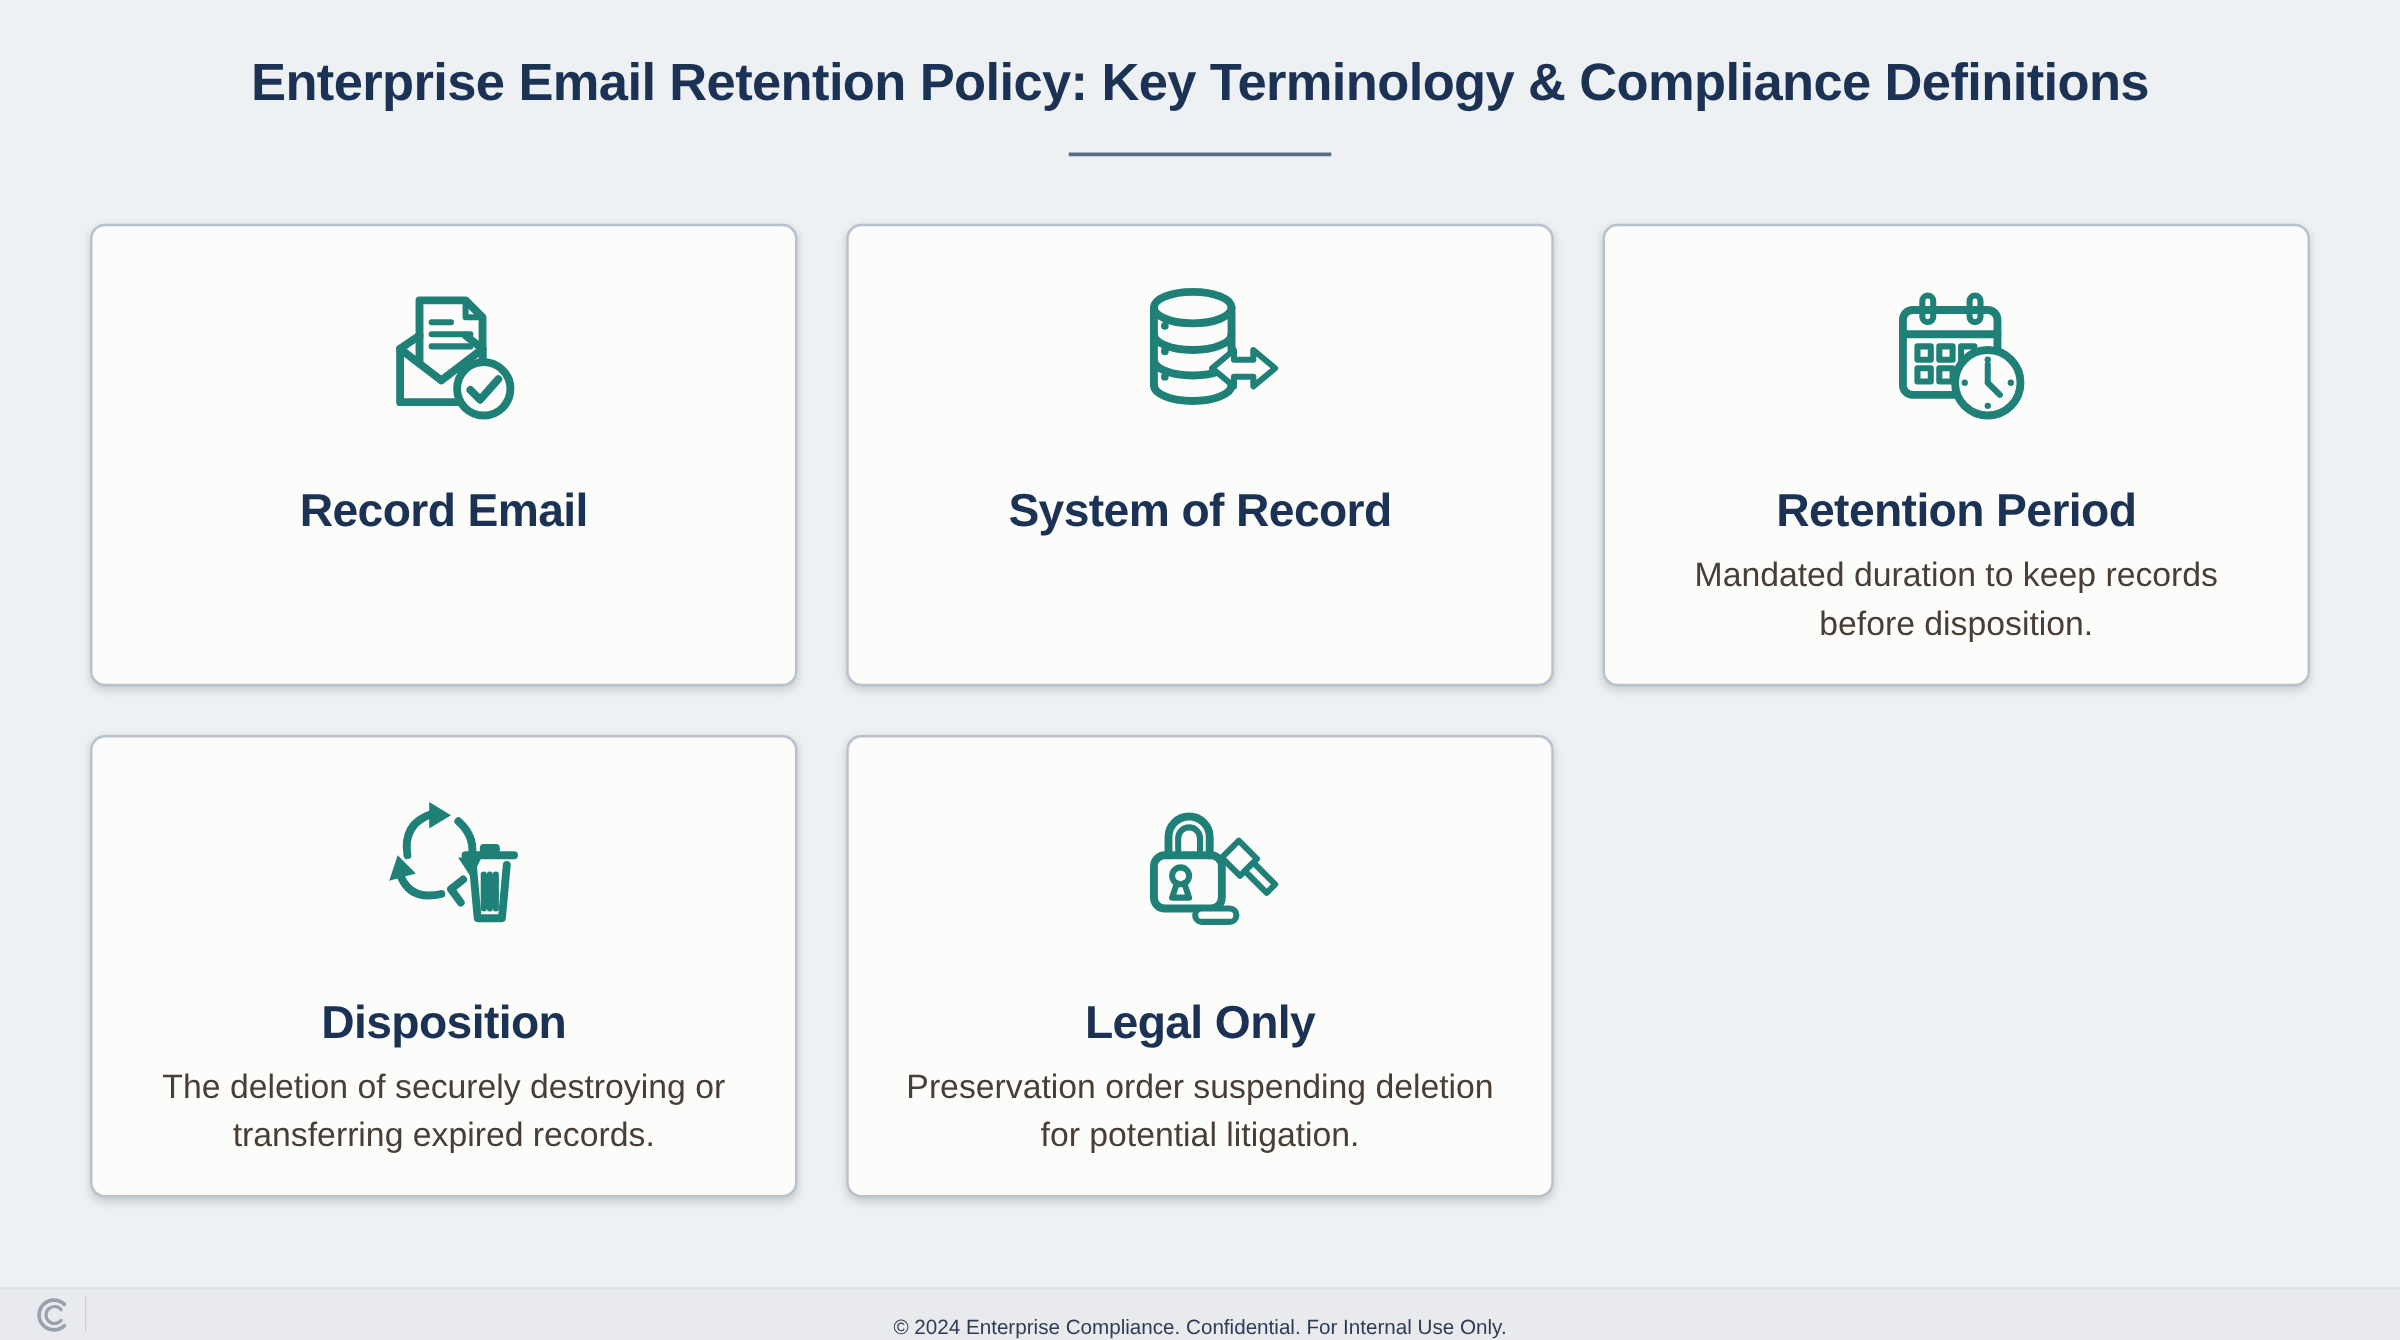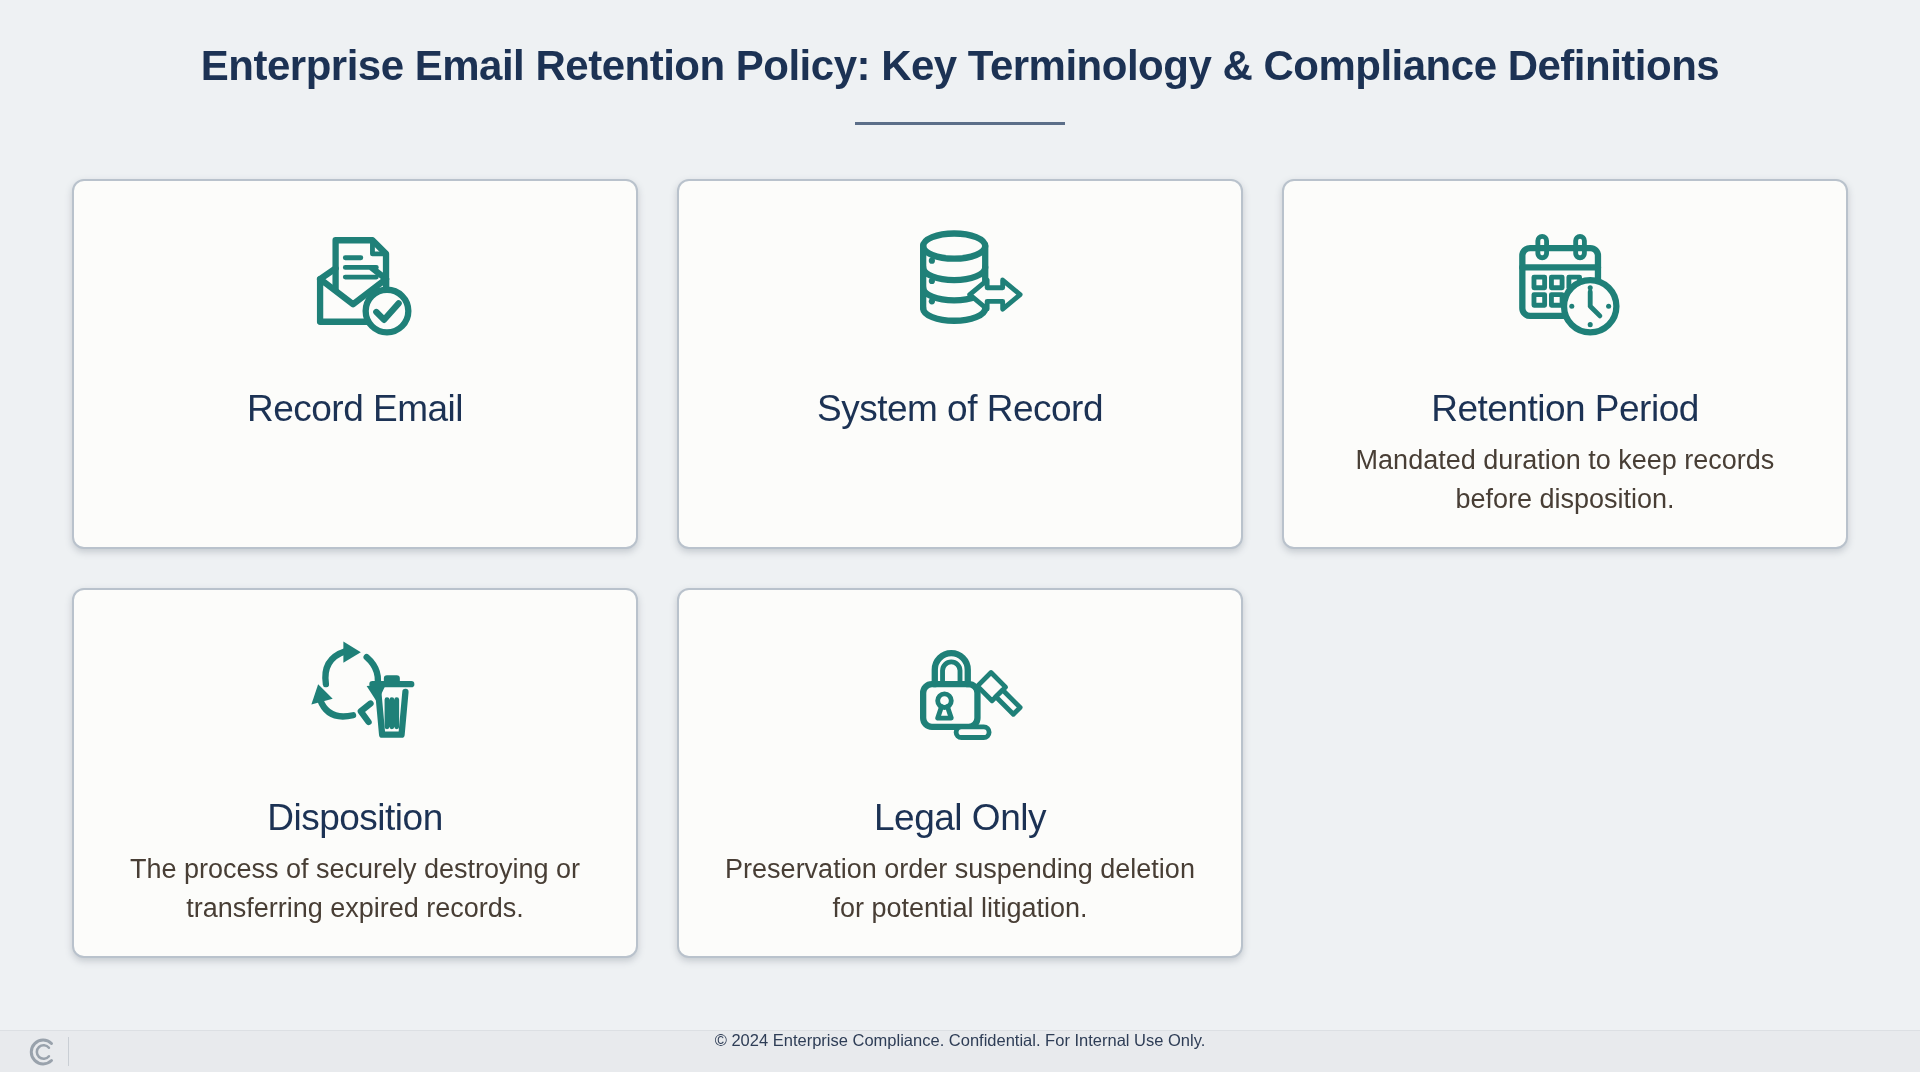--- a/index.html
+++ b/index.html
@@ -46,35 +46,35 @@
     padding:30px 24px 0;
     text-align:center;
   }
   .icon-wrap{
     height:132px; display:flex; align-items:center; justify-content:center;
     color:var(--accent);
     margin-top:4px;
   }
   .icon-wrap svg{ width:128px; height:128px; display:block; }
   .card h2{
-    font-size:37px; line-height:44px; font-weight:400;
+    font-size:37px; line-height:44px; font-weight:700;
     color:var(--heading); letter-spacing:-0.5px;
     margin-top:40px;
   }
   .card p{
     font-size:27px; line-height:1.45;
     color:var(--body-text);
     margin-top:10px;
     max-width:490px;
   }
   .footer{
     position:absolute; left:0; bottom:0; width:100%; height:42px;
     background:var(--footer-bg);
     border-top:1px solid #dcdfe3;
-    display:flex; align-items:flex-start; justify-content:center;
+    display:flex; align-items:flex-end; justify-content:center;
   }
   .footer-text{
     font-size:16.5px; font-weight:500; color:var(--footer-text);
   }
   .footer-logo{
     position:absolute; left:26px; top:50%; transform:translateY(-50%);
     width:34px; height:34px; color:var(--logo-gray);
   }
   .footer-logo svg{width:34px;height:34px;display:block;}
   .footer-sep{
@@ -163,21 +163,21 @@
           <path class="solid" d="M78 62 L89 79 L98 60 Z"></path>
           <path class="ink" d="M64 92 Q38 98 30 76"></path>
           <path class="solid" d="M21 81 L28 60 L43 75 Z"></path>
           <path class="ink" d="M82 80 L72 88 L80 99"></path>
           <path class="ink" d="M84 60 H124 M99 60 V54 H109 V60"></path>
           <path class="ink" d="M90 68 L94 112 H114 L118 68"></path>
           <path class="ink thin" d="M99 76 V104 M104 76 V104 M109 76 V104"></path>
         </svg>
       </span>
       <h2>Disposition</h2>
-      <p>The process of securely destroying or transferring expired records.</p>
+      <p>The deletion of securely destroying or transferring expired records.</p>
     </div>
 
     <div class="card">
       <span class="icon-wrap">
         <svg viewBox="0 0 132 132">
           <path class="ink" d="M40 60 V45 a17 17 0 0 1 34 0 V60"></path>
           <path class="ink thin" d="M48 60 V46 a9 9 0 0 1 18 0 V60"></path>
           <rect class="ink" x="28" y="60" width="56" height="44" rx="9"></rect>
           <circle class="ink thin" cx="50" cy="77" r="7"></circle>
           <path class="ink thin" d="M47 83 L43 95 H57 L53 83"></path>

